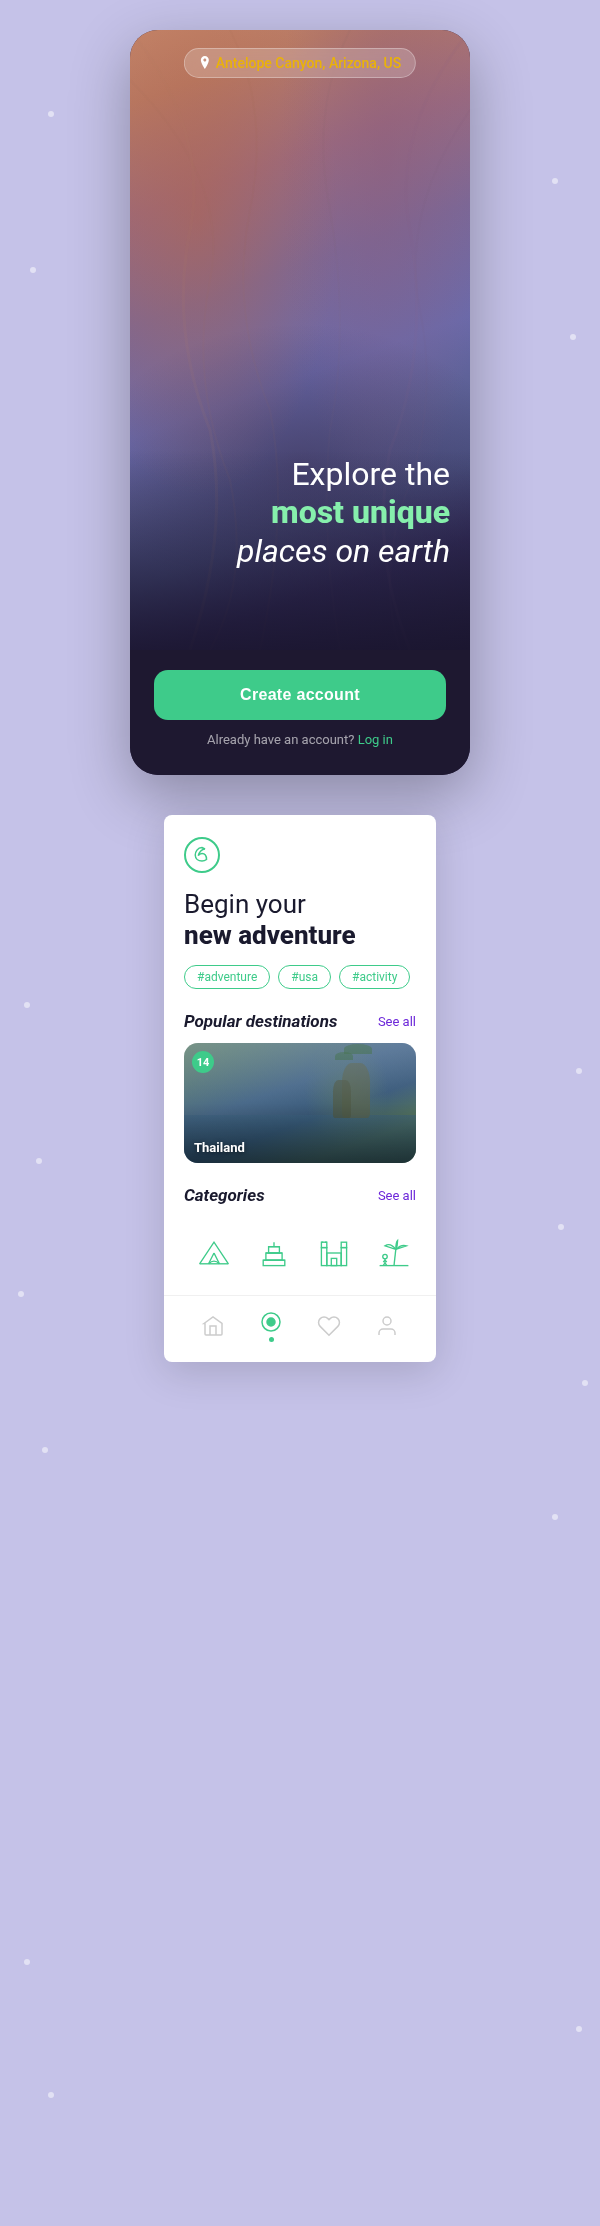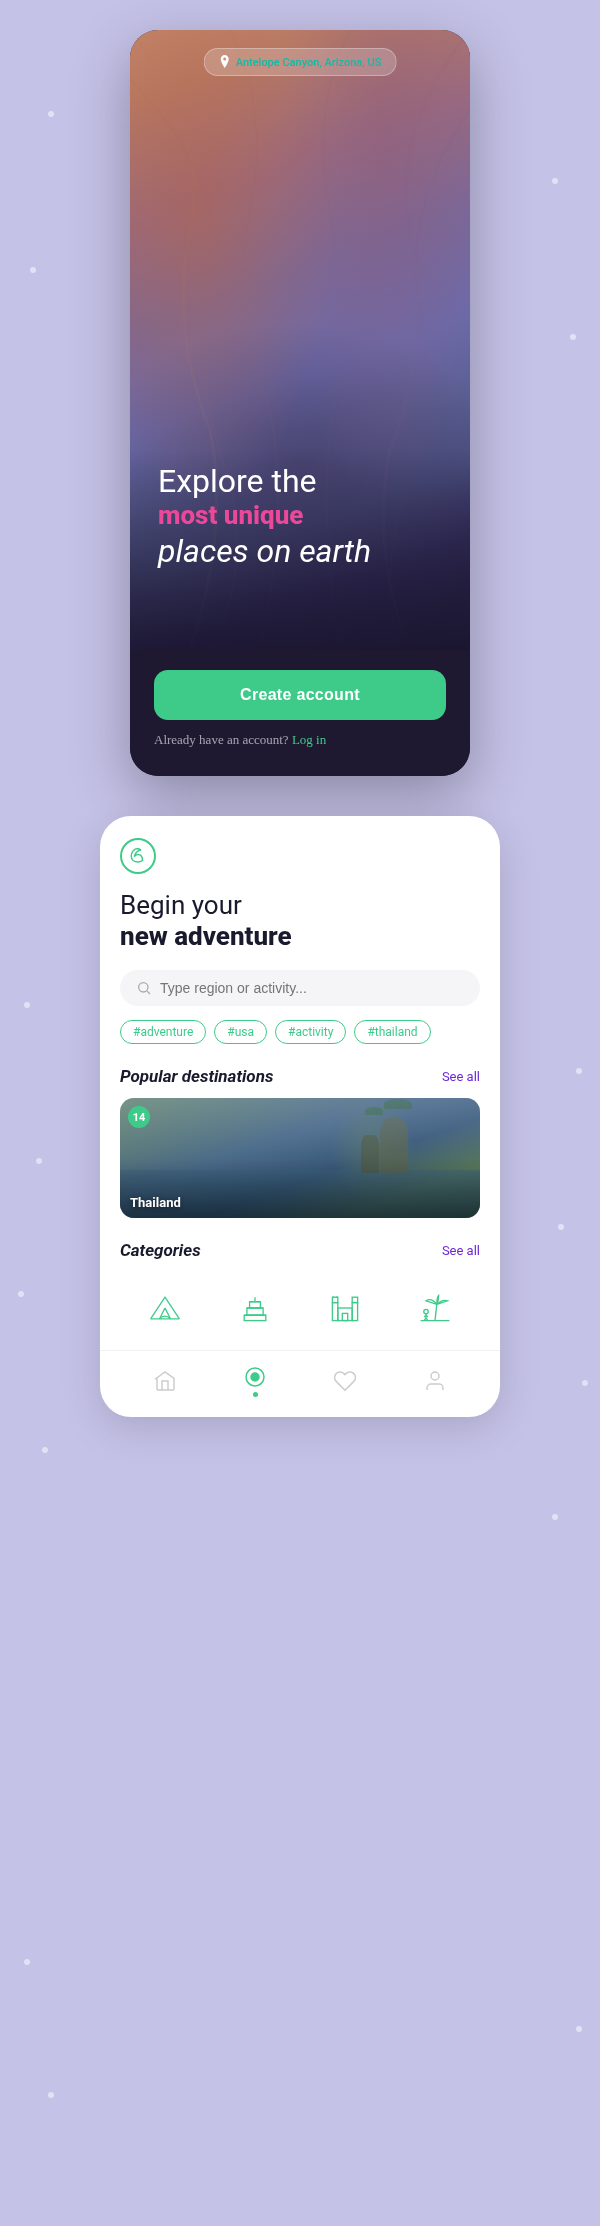--- a/index.html
+++ b/index.html
@@ -109,43 +109,43 @@
       border-radius: 20px;
       padding: 6px 14px;
       display: flex;
       align-items: center;
       gap: 5px;
       white-space: nowrap;
       z-index: 10;
     }
 
     .location-pill span {
-      color: #14b8a6;
-      font-size: 11px;
+      color: #eab308;
+      font-size: 14px;
       font-weight: 500;
     }
 
     .hero-text {
       position: absolute;
       bottom: 80px;
       left: 8px; right: 0;
-      text-align: left;
+      text-align: right;
       padding: 0 20px;
       z-index: 10;
     }
 
     .hero-text .line1 {
       color: white;
       font-size: 32px;
       font-weight: 400;
       line-height: 1.2;
     }
     .hero-text .line2 {
-      color: #ec4899;
-      font-size: 26px;
+      color: #86efac;
+      font-size: 32px;
       font-weight: 800;
       line-height: 1.2;
     }
     .hero-text .line3 {
       color: white;
       font-size: 32px;
       font-weight: 400;
       line-height: 1.2;
       font-style: italic;
     }
@@ -162,36 +162,35 @@
       border: none;
       border-radius: 14px;
       padding: 16px;
       font-size: 16px;
       font-weight: 600;
       cursor: pointer;
       letter-spacing: 0.3px;
     }
 
     .login-text {
-      text-align: left;
+      text-align: center;
       margin-top: 12px;
       color: rgba(255,255,255,0.6);
       font-size: 13px;
-      font-family: Liberation Serif, serif;
     }
 
     .login-text a {
       color: #3ecb8a;
       text-decoration: none;
     }
 
     
     .explore-card {
-      width: 400px;
-      border-radius: 31px;
+      width: 272px;
+      border-radius: 8px;
       overflow: hidden;
       position: relative;
       z-index: 1;
       box-shadow: 0 10px 40px rgba(0,0,0,0.15);
       background: white;
       margin-top: 40px;
       padding-bottom: 0;
     }
 
     .explore-inner {
@@ -521,27 +520,20 @@
       <svg viewBox="0 0 24 24" fill="none" stroke="#3ecb8a" stroke-width="2">
         <path d="M12 2C6 2 3 8 3 12c0 5 4 8 9 8 2 0 4-0.5 6-2 0-4-1-8-6-8-2 0-4 1-5 3 1-5 5-9 9-9z"></path>
       </svg>
     </div>
 
     <div class="begin-title">
       <span>Begin your</span><br>
       <strong>new adventure</strong>
     </div>
 
-    <div class="search-bar">
-      <svg viewBox="0 0 24 24" fill="none" stroke="#aaa" stroke-width="2">
-        <circle cx="11" cy="11" r="7"></circle>
-        <path d="M21 21l-4.35-4.35"></path>
-      </svg>
-      <input type="text" placeholder="Type region or activity..." style="">
-    </div>
 
     <div class="hashtags">
       <span class="hashtag">#adventure</span>
       <span class="hashtag">#usa</span>
       <span class="hashtag">#activity</span>
       <span class="hashtag">#thailand</span>
     </div>
 
     <div class="section-header">
       <span class="section-title">Popular destinations</span>

